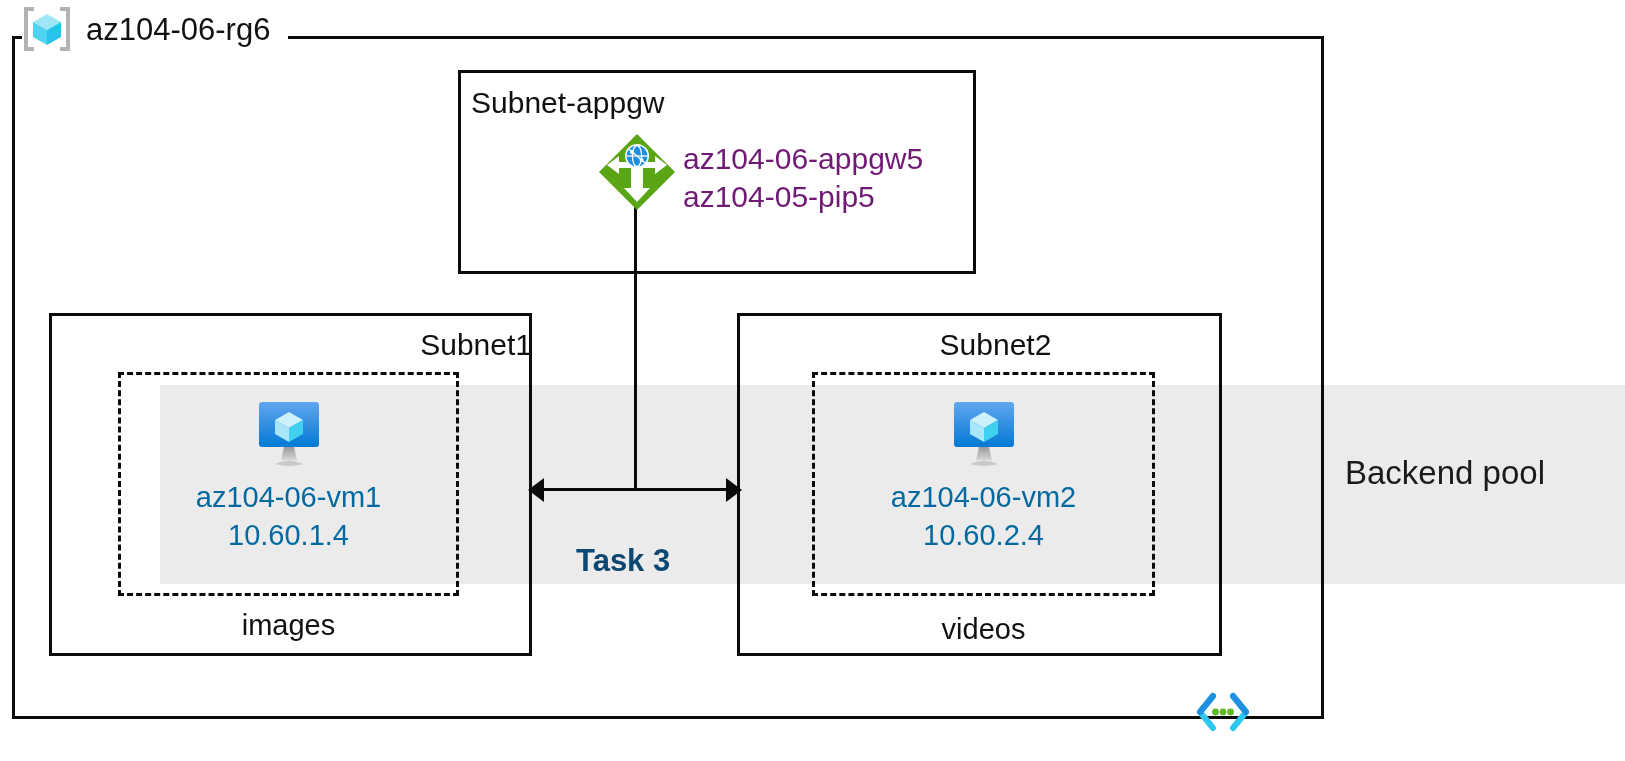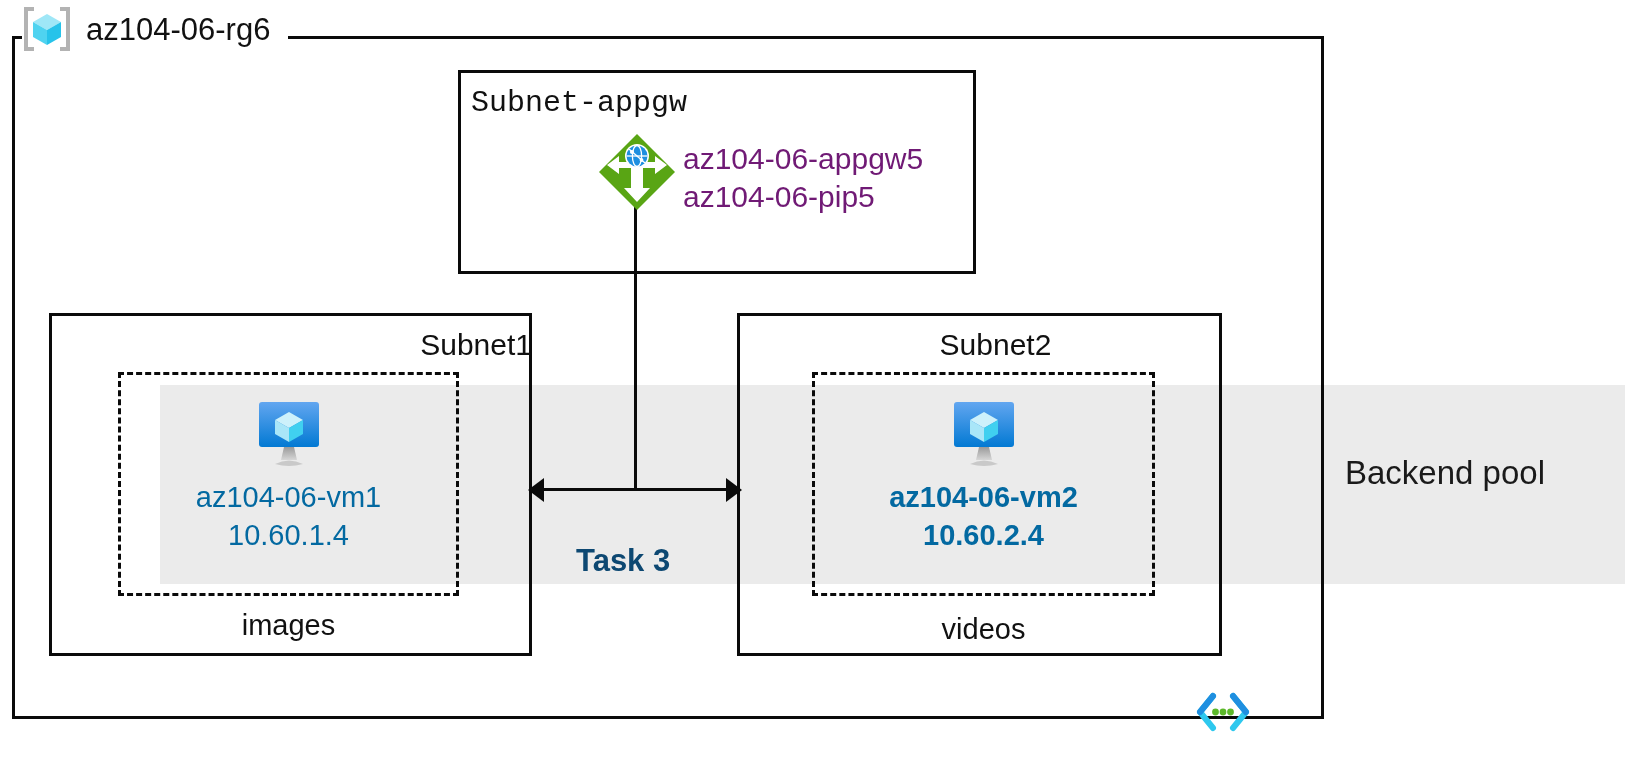--- a/index.html
+++ b/index.html
@@ -102,21 +102,21 @@
   .subnet2-box     { left:737px; top:313px; width:485px; height:343px; }
 
   .subnet-title{
     position:absolute;
     font-size:30px;
     line-height:38px;
     color:#111111;
     white-space:nowrap;
     z-index:7;
   }
-  .t-appgw  { left:471px; top:84px;font-family:Liberation Mono, monospace; }
+  .t-appgw  { left:471px; top:84px; }
   .t-subnet1{ left:49px;  top:326px; width:483px; text-align:right; }
   .t-subnet2{ left:737px; top:326px; width:485px; text-align:center;padding-left:16px; }
 
   
   .dashed-box{
     position:absolute;
     border:3px dashed #0a0a0a;
     box-sizing:border-box;
     background:transparent;
     z-index:5;
@@ -124,21 +124,21 @@
   .dash1{ left:118px; top:372px; width:341px; height:224px; }
   .dash2{ left:812px; top:372px; width:343px; height:224px; }
 
   
   .vm-block{
     position:absolute;
     z-index:6;
     text-align:center;
   }
   .vm1{ left:118px; top:398px; width:341px; }
-  .vm2{ left:812px; top:398px; width:343px;font-weight:bold; }
+  .vm2{ left:812px; top:398px; width:343px; }
   .vm-icon{
     width:76px;
     height:72px;
     margin:0 auto 8px auto;
     display:block;
   }
   .vm-line{
     font-size:29px;
     line-height:38px;
     color:#0369a1;
@@ -276,21 +276,21 @@
       <ellipse cx="40" cy="24" rx="4.6" ry="10.5" fill="none" stroke="#ffffff" stroke-width="1.3"></ellipse>
       <line x1="29.5" y1="24" x2="50.5" y2="24" stroke="#ffffff" stroke-width="1.3"></line>
       <line x1="32" y1="17" x2="48" y2="31" stroke="#ffffff" stroke-width="1.3"></line>
       <circle cx="35" cy="20" r="2.1" fill="#ffffff"></circle>
       <circle cx="44.5" cy="28" r="1.9" fill="#ffffff"></circle>
     </svg>
   </div>
 
   <div class="appgw-names">
     <div class="nm">az104-06-appgw5</div>
-    <div class="nm">az104-06-pip5</div>
+    <div class="nm">az104-05-pip5</div>
   </div>
 
   <div class="vline"></div>
   <div class="hline"></div>
   <div class="arrow-head arrow-left"></div>
   <div class="arrow-head arrow-right"></div>
 
   <div class="task-label">Task 3</div>
 
   <div class="subnet-box subnet1-box"></div>

